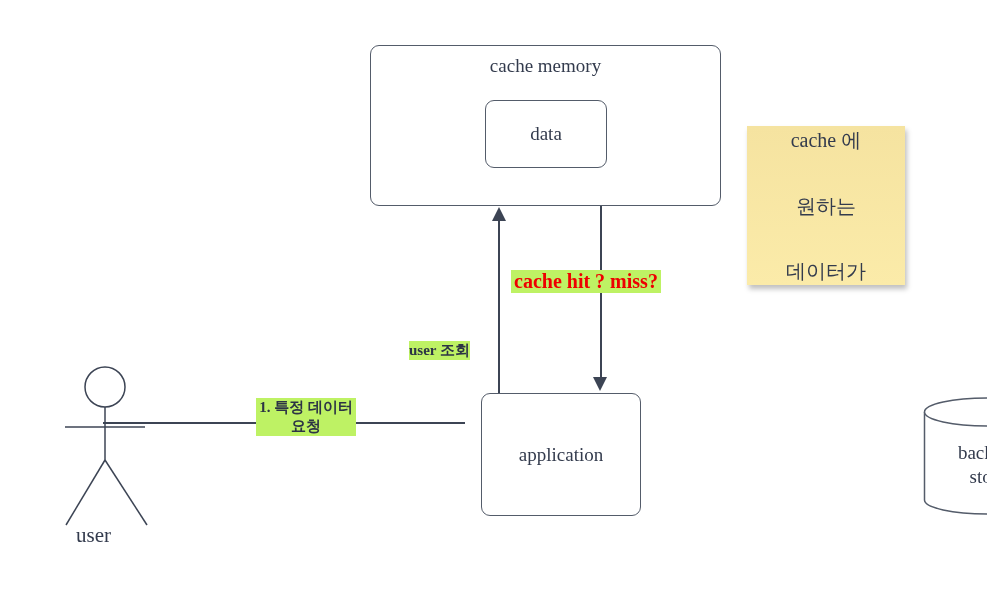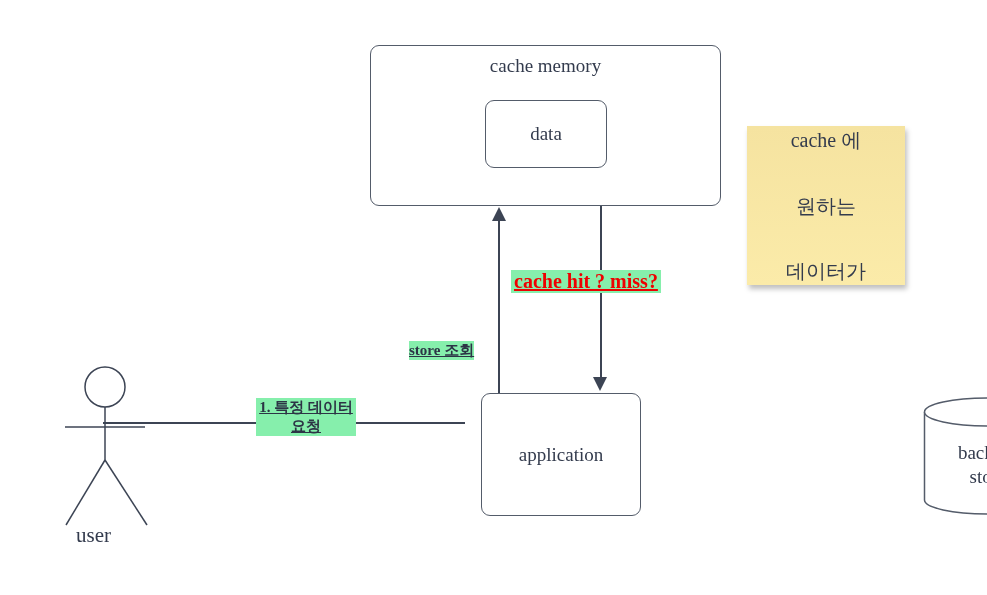--- a/index.html
+++ b/index.html
@@ -77,24 +77,23 @@
   }
   #down-arrowhead {
     left: 593px; top: 377px;
     border-left: 7px solid transparent;
     border-right: 7px solid transparent;
     border-top: 14px solid #3c4454;
   }
 
   .edge-label {
     position: absolute;
-    background: #86efac;
+    background: #bef264;
     z-index: 5;
     white-space: nowrap;
-    text-decoration: underline;
   }
   #cache-result-label {
     left: 511px; top: 270px;
     font-size: 20px;
     font-weight: bold;
     color: #ee0000;
     padding: 0 3px;
   }
   #cache-lookup-label {
     left: 409px; top: 341px;
@@ -150,21 +149,21 @@
     <div>데이터가</div>
   </div>
 
   <div class="vline" id="up-line"></div>
   <div class="arrowhead" id="up-arrowhead"></div>
 
   <div class="vline" id="down-line"></div>
   <div class="arrowhead" id="down-arrowhead"></div>
 
   <div class="edge-label" id="cache-result-label">cache hit ? miss?</div>
-  <div class="edge-label" id="cache-lookup-label">store 조회</div>
+  <div class="edge-label" id="cache-lookup-label">user 조회</div>
 
   <div class="node center" id="application-box">
     <span>application</span>
   </div>
 
   <div class="hline" id="user-app-line"></div>
   <div class="edge-label" id="request-label">
     <div>1. 특정 데이터</div>
     <div>요청</div>
   </div>

